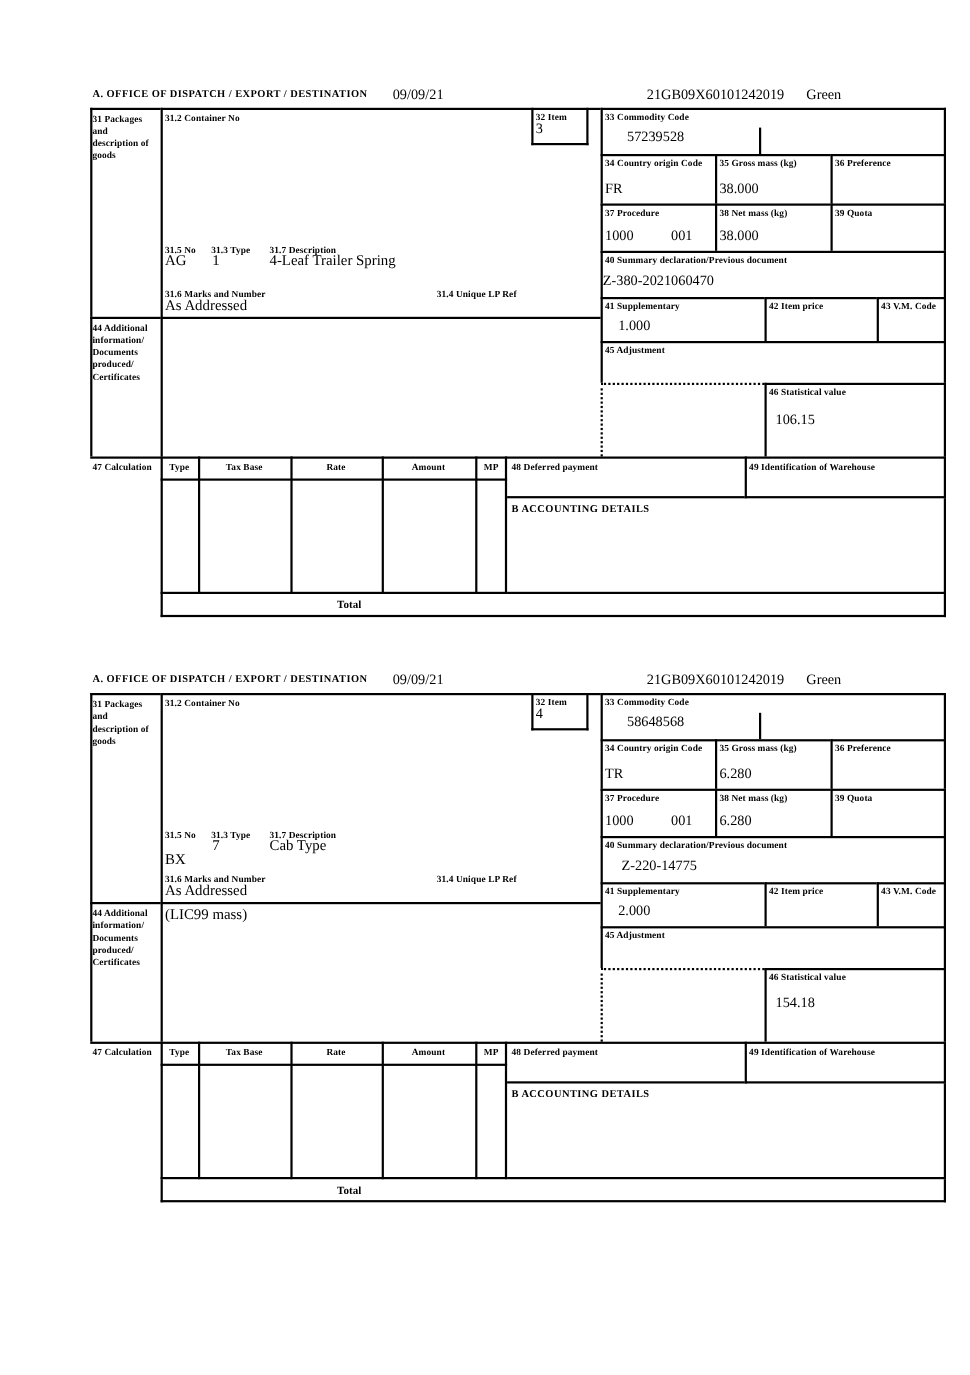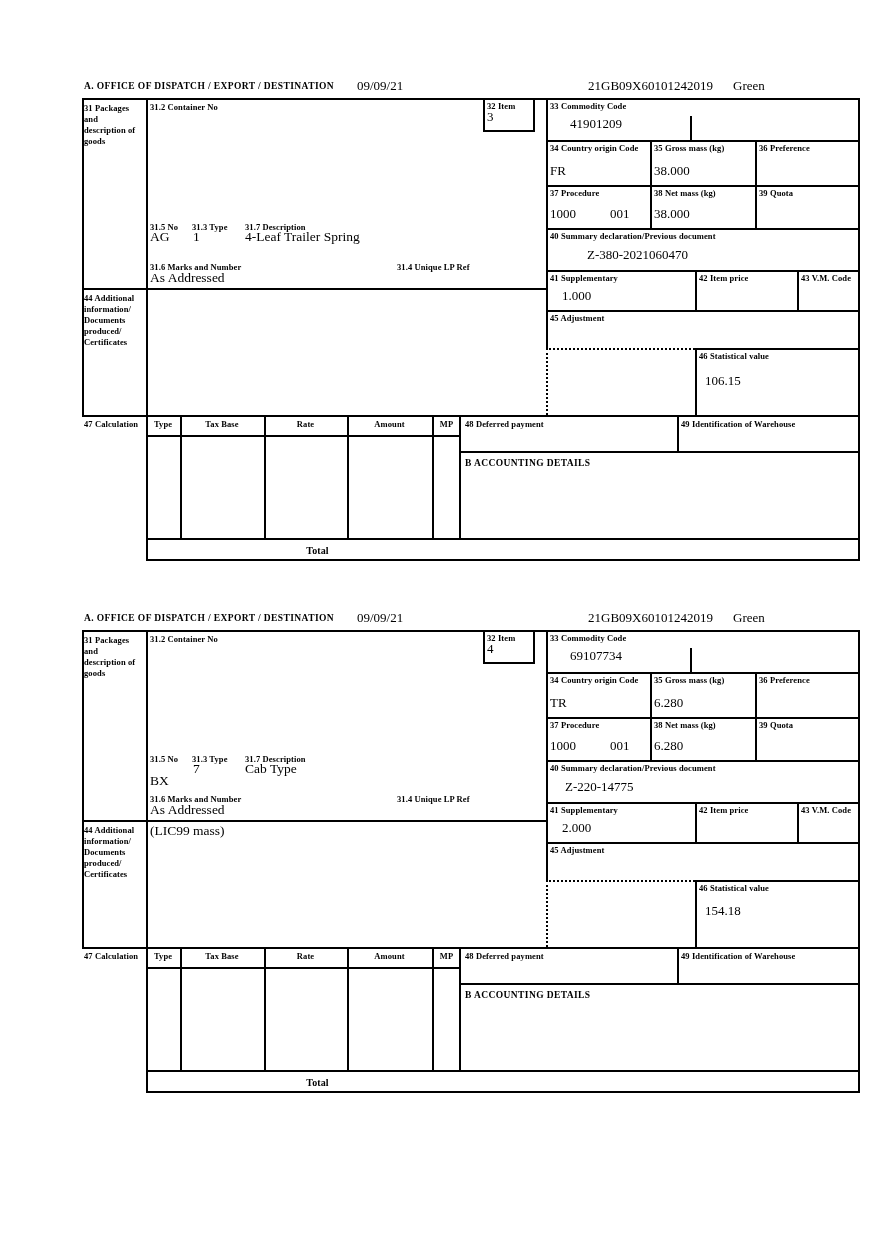--- a/index.html
+++ b/index.html
@@ -87,27 +87,27 @@
     <div class="t lb ctr" style="left:180px;top:341px;width:84px">Tax Base</div>
     <div class="t lb ctr" style="left:264px;top:341px;width:83px">Rate</div>
     <div class="t lb ctr" style="left:347px;top:341px;width:85px">Amount</div>
     <div class="t lb ctr" style="left:432px;top:341px;width:29px">MP</div>
     <div class="t lb" style="left:465px;top:341px">48 Deferred payment</div>
     <div class="t lb" style="left:681px;top:341px">49 Identification of Warehouse</div>
     <div class="t hdr" style="left:465px;top:380px">B ACCOUNTING DETAILS</div>
     <div class="t lb ctr" style="left:160px;top:466px;width:315px;font-size:10px">Total</div>
 
     <div class="t val" style="left:487px;top:32px">3</div>
-    <div class="t val" style="left:570px;top:39px">41901209</div>
+    <div class="t val" style="left:570px;top:39px">57239528</div>
     <div class="t val" style="left:550px;top:86px">FR</div>
     <div class="t val" style="left:654px;top:86px">38.000</div>
     <div class="t val" style="left:550px;top:129px">1000</div>
     <div class="t val" style="left:610px;top:129px">001</div>
     <div class="t val" style="left:654px;top:129px">38.000</div>
-    <div class="t val" style="left:587px;top:170px">Z-380-2021060470</div>
+    <div class="t val" style="left:548px;top:170px">Z-380-2021060470</div>
     <div class="t val" style="left:562px;top:211px">1.000</div>
     <div class="t val" style="left:705px;top:296px">106.15</div>
     <div class="t val2" style="left:150px;top:152px">AG</div>
     <div class="t val2" style="left:193px;top:152px">1</div>
     <div class="t val2" style="left:245px;top:152px">4-Leaf Trailer Spring</div>
     <div class="t val2" style="left:150px;top:193px">As Addressed</div>
     <div class="t val2" style="left:150px;top:214px"></div>
   </div>
 
   <div class="block" style="top:610px">
@@ -176,21 +176,21 @@
     <div class="t lb ctr" style="left:180px;top:341px;width:84px">Tax Base</div>
     <div class="t lb ctr" style="left:264px;top:341px;width:83px">Rate</div>
     <div class="t lb ctr" style="left:347px;top:341px;width:85px">Amount</div>
     <div class="t lb ctr" style="left:432px;top:341px;width:29px">MP</div>
     <div class="t lb" style="left:465px;top:341px">48 Deferred payment</div>
     <div class="t lb" style="left:681px;top:341px">49 Identification of Warehouse</div>
     <div class="t hdr" style="left:465px;top:380px">B ACCOUNTING DETAILS</div>
     <div class="t lb ctr" style="left:160px;top:466px;width:315px;font-size:10px">Total</div>
 
     <div class="t val" style="left:487px;top:32px">4</div>
-    <div class="t val" style="left:570px;top:39px">69107734</div>
+    <div class="t val" style="left:570px;top:39px">58648568</div>
     <div class="t val" style="left:550px;top:86px">TR</div>
     <div class="t val" style="left:654px;top:86px">6.280</div>
     <div class="t val" style="left:550px;top:129px">1000</div>
     <div class="t val" style="left:610px;top:129px">001</div>
     <div class="t val" style="left:654px;top:129px">6.280</div>
     <div class="t val" style="left:565px;top:170px">Z-220-14775</div>
     <div class="t val" style="left:562px;top:211px">2.000</div>
     <div class="t val" style="left:705px;top:294px">154.18</div>
     <div class="t val2" style="left:150px;top:164px">BX</div>
     <div class="t val2" style="left:193px;top:152px">7</div>

